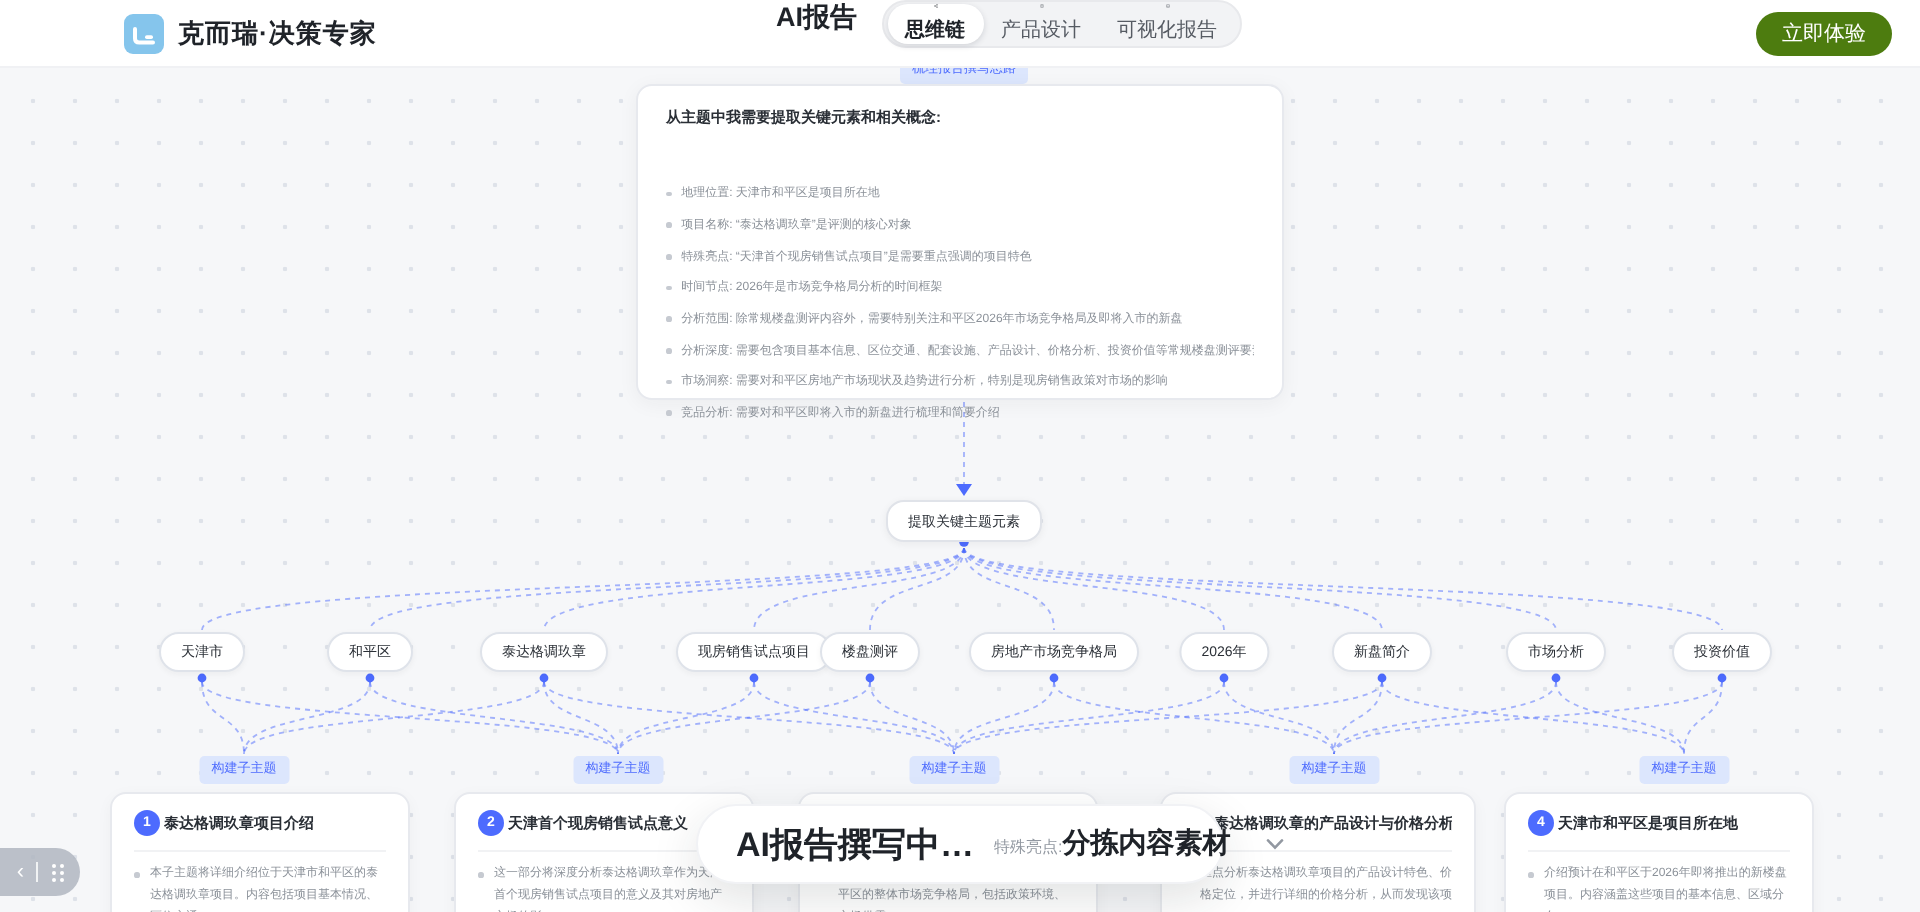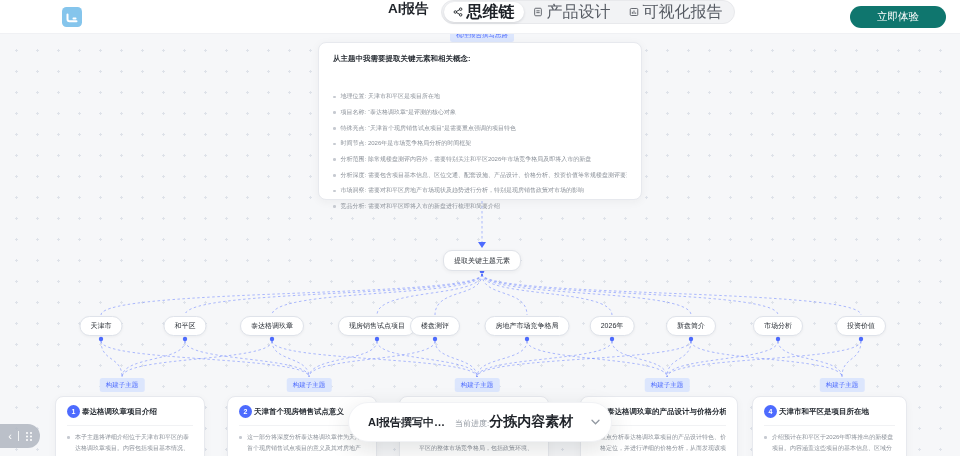--- a/index.html
+++ b/index.html
@@ -15,25 +15,25 @@
   .topbar { position:absolute; top:0; left:0; right:0; height:34px; background:#fff;
             border-bottom:1px solid #f0f1f4; z-index:20; }
   .brand { position:absolute; left:62px; top:0; height:34px; display:flex; align-items:center; gap:7px; }
   .brand-name { font-size:13px; font-weight:600; color:#1f2329; letter-spacing:.5px; }
   .logo { width:20px; height:20px; display:block; }
   .hdr-center { position:absolute; left:388px; top:0; height:34px; display:flex; align-items:flex-start; gap:12px; }
   .hdr-title { font-size:13.5px; font-weight:700; }
   .seg { display:flex; align-items:center; background:#f2f3f5; border:1px solid #e8e9ec;
          border-radius:13px; height:24px; padding:2px; }
   .seg-item { display:flex; align-items:center; gap:4px; height:20px; padding:0 9px; border-radius:10px;
-              font-size:16px; color:#565b63; cursor:pointer; white-space:nowrap; }
+              font-size:10px; color:#565b63; cursor:pointer; white-space:nowrap;flex-direction:column; }
   .seg-item.active { background:#fff; color:#1f2329; font-weight:600; box-shadow:0 1px 3px rgba(15,20,40,.14); }
   .seg-item svg { display:block; }
-  .cta { position:absolute; right:14px; top:6px; height:22px; padding:0 27px; border:none; cursor:pointer;
-         background:#0f766e; color:#fff; font-size:10.5px; border-radius:12px;
+  .cta { position:absolute; right:14px; top:6px; height:22px; padding:0 13px; border:none; cursor:pointer;
+         background:#4d7c0f; color:#fff; font-size:10.5px; border-radius:12px;
          font-family:inherit; display:flex; align-items:center; }
   
   .canvas { position:absolute; inset:0; z-index:1; }
   .web { position:absolute; left:0; top:0; pointer-events:none; }
   .tag { position:absolute; transform:translateX(-50%); background:#dce6fd; color:#4d6bfe;
          font-size:6.5px; line-height:1; padding:3.5px 6px; border-radius:2.5px; white-space:nowrap; }
   .concept-box { position:absolute; left:318px; top:42px; width:324px; height:158px; background:#fff;
                  border:1px solid #e7e9ee; border-radius:8px; box-shadow:0 2px 10px rgba(31,35,41,.05);
                  padding:11px 14px; }
   .concept-title { font-size:7.5px; font-weight:700; color:#2a2f36; margin-bottom:25px; }
@@ -57,41 +57,42 @@
   .card-title { font-size:7.5px; font-weight:700; color:#2a2f36; white-space:nowrap; overflow:hidden; }
   .card-div { height:1px; background:#f1f2f4; margin:7px 0 6px 0; }
   .card-desc { position:relative; padding-left:8px; font-size:6px; line-height:11px; color:#8b9199; }
   .card-desc::before { content:""; position:absolute; left:0; top:4px; width:2.6px; height:2.6px;
                        border-radius:50%; background:#c6cad1; }
   
   .progress-pill { position:absolute; left:348px; top:402px; width:264px; height:40px; background:#fff;
                    border:1px solid #f1f2f5; border-radius:21px; display:flex; align-items:center;
                    padding:0 14px 0 9px; gap:10px; z-index:8; cursor:pointer;
                    box-shadow:0 8px 24px rgba(31,35,41,.13); }
-  .p-title { font-size:11px; font-weight:700; color:#1f2329; white-space:nowrap; }
+  .p-title { font-size:17px; font-weight:700; color:#1f2329; white-space:nowrap; }
   .p-stage { margin-left:auto; font-size:8px; color:#9298a1; white-space:nowrap; }
   .p-stage b { color:#1f2329; font-size:14px; }
   .chev { flex:none; margin-left:8px; display:block; cursor:pointer; }
   
   .edge-widget { position:absolute; left:-16px; top:424px; width:56px; height:24px; border-radius:12px;
                  background:rgba(176,182,193,.85); z-index:9; display:flex; align-items:center;
                  justify-content:flex-end; gap:6px; padding-right:7px; cursor:pointer; }
   .edge-widget .sep { width:1px; height:10px; background:rgba(255,255,255,.8); }
   .edge-chevron { color:#fff; font-size:11px; line-height:1; }
 </style>
 </head>
 <body>
 
 <header class="topbar">
   <div class="brand">
     <svg class="logo" viewBox="0 0 20 20">
       <rect x="0" y="0" width="20" height="20" rx="4.5" fill="#85c5ec"></rect>
       <path d="M5.5 7.5 L5.5 12.2 Q5.5 14.2 7.6 14.2 L14.5 14.2" stroke="#fff" stroke-width="2" fill="none" stroke-linecap="round"></path>
       <rect x="10.5" y="10.6" width="4" height="1.9" rx="0.9" fill="#fff"></rect>
     </svg>
+    <span class="brand-name">克而瑞·决策专家</span>
   </div>
 
   <div class="hdr-center">
     <span class="hdr-title">AI报告</span>
     <div class="seg">
       <div class="seg-item active">
         <svg width="10" height="10" viewBox="0 0 12 12" fill="none" stroke="currentColor" stroke-width="1.1">
           <circle cx="2.8" cy="6" r="1.5"></circle>
             <circle cx="9.2" cy="2.6" r="1.5"></circle>
             <circle cx="9.2" cy="9.4" r="1.5"></circle>
@@ -252,21 +253,21 @@
 
 <div class="progress-pill">
   <svg width="30" height="30" viewBox="0 0 30 30">
     <circle cx="15" cy="15" r="12.5" fill="none" stroke="#e9ebef" stroke-width="2.4"></circle>
     <circle cx="15" cy="15" r="12.5" fill="none" stroke="#2fae63" stroke-width="2.4" stroke-dasharray="49.1 78.5" stroke-linecap="round" transform="rotate(-90 15 15)"></circle>
     <text x="15" y="12.6" text-anchor="middle" font-size="8" font-weight="bold" fill="#2fae63">5</text>
     <line x1="10.5" y1="14.6" x2="19.5" y2="14.6" stroke="#d8dbe0" stroke-width="0.8"></line>
     <text x="15" y="22.4" text-anchor="middle" font-size="7.5" fill="#565b63">8</text>
   </svg>
   <span class="p-title">AI报告撰写中…</span>
-  <span class="p-stage"><span>当前进度:</span><b>分拣内容素材</b></span>
+  <span class="p-stage"><span>特殊亮点:</span><b>分拣内容素材</b></span>
   <svg class="chev" width="9" height="6" viewBox="0 0 9 6">
     <path d="M1 1.2 L4.5 4.8 L8 1.2" fill="none" stroke="#9298a1" stroke-width="1.3" stroke-linecap="round"></path>
   </svg>
 </div>
 
 <div class="edge-widget">
   <span class="edge-chevron">‹</span>
   <span class="sep"></span>
   <svg width="8" height="11" viewBox="0 0 8 11">
     <g fill="#fff">

